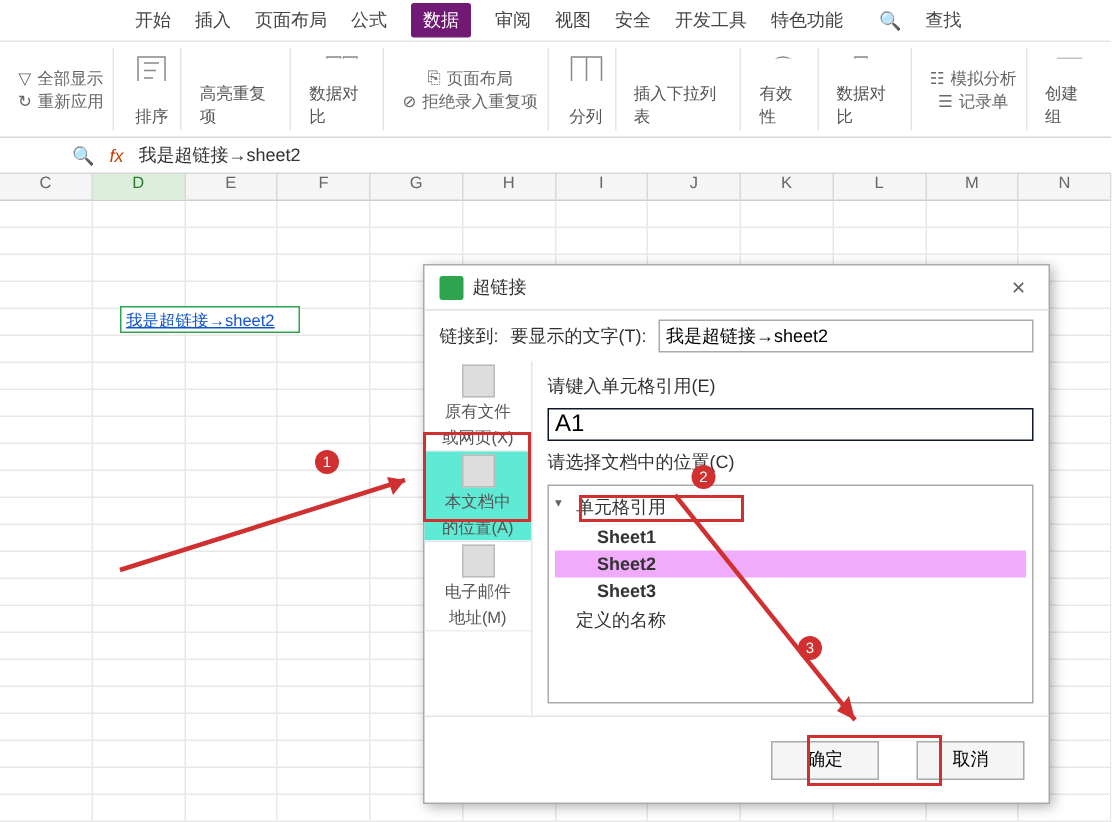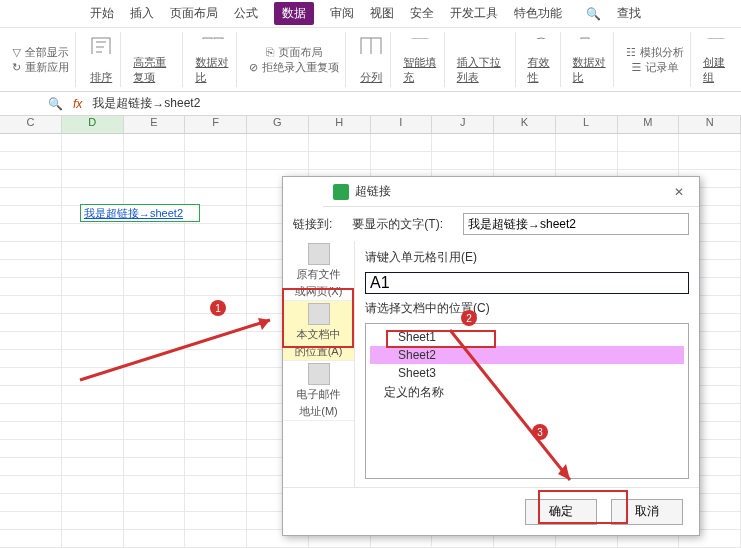--- a/index.html
+++ b/index.html
@@ -9,65 +9,65 @@
   .menubar { height: 28px; display: flex; align-items: center; gap: 16px; padding: 0 24px 0 90px; border-bottom: 1px solid #e5e5e5; }
   .menubar span { color: #444; cursor: default; }
   .menubar .active { background: #701a75; color: #fff; padding: 3px 8px; border-radius: 2px; }
 
   
   .ribbon { height: 64px; display: flex; align-items: stretch; border-bottom: 1px solid #d8d8d8; padding: 4px 6px; gap: 6px; overflow: hidden; }
   .rgroup { display: flex; flex-direction: column; justify-content: center; align-items: center; padding: 2px 6px; border-right: 1px solid #e5e5e5; }
   .rgroup:last-child { border-right: none; }
   .rrow { display: flex; align-items: center; gap: 4px; color: #555; white-space: nowrap; }
   .bigicon { width: 26px; height: 26px; }
-  .rlabel { font-size: 11px; color: #555; margin-top: 16px; text-decoration: underline; }
+  .rlabel { font-size: 11px; color: #555; margin-top: 16px; }
   .small { font-size: 11px; color: #666; }
 
   
   .formulabar { height: 24px; display: flex; align-items: center; border-bottom: 1px solid #d8d8d8; padding: 0 48px; gap: 10px; }
   .fx { font-style: italic; color: #c2410c; }
   .fval { flex: 1; }
 
   
   .colhdr { display: flex; background: #f5f5f5; border-bottom: 1px solid #d0d0d0; height: 18px; }
   .colhdr div { width: 62px; border-right: 1px solid #d8d8d8; text-align: center; font-size: 11px; color: #666; }
   .colhdr .selcol { background: #dcefdc; color: #2a7a2a; }
 
   
   .grid { position: relative; }
   .row { display: flex; height: 18px; }
   .cell { width: 62px; border-right: 1px solid #e8e8e8; border-bottom: 1px solid #e8e8e8; font-size: 11px; }
   .linkcell { position: absolute; left: 80px; top: 70px; width: 120px; height: 18px; border: 1px solid #2ea44f; background: #fff; color: #1155cc; text-decoration: underline; font-size: 11px; padding: 1px 3px; }
 
   
   .dialog { position: absolute; left: 282px; top: 176px; width: 418px; height: 360px; background: #fff; border: 1px solid #aaa; box-shadow: 2px 2px 8px rgba(0,0,0,.3); display: flex; flex-direction: column; }
-  .titlebar { height: 30px; display: flex; align-items: center; padding: 0 10px; border-bottom: 1px solid #e0e0e0; margin-left: 40px; }
+  .titlebar { height: 30px; display: flex; align-items: center; padding: 0 10px; border-bottom: 1px solid #e0e0e0; }
   .titleicon { width: 16px; height: 16px; background: #2ea44f; border-radius: 2px; margin-right: 6px; }
   .closebtn { margin-left: auto; width: 20px; height: 20px; display: flex; align-items: center; justify-content: center; color: #666; }
-  .linkto { height: 34px; display: flex; align-items: center; padding: 0 10px; gap: 20px; }
+  .linkto { height: 34px; display: flex; align-items: center; padding: 0 10px; gap: 8px; }
   .linkto input { flex: 1; height: 22px; border: 1px solid #aaa; padding: 0 4px; font-size: 12px; }
   .tipbtn { height: 22px; border: 1px solid #aaa; background: #f5f5f5; padding: 0 6px; font-size: 11px; }
 
   .dbody { flex: 1; display: flex; }
   .sidecol { width: 72px; border-right: 1px solid #e5e5e5; display: flex; flex-direction: column; }
   .sideitem { height: 60px; display: flex; flex-direction: column; align-items: center; justify-content: center; font-size: 11px; color: #555; gap: 2px; border-bottom: 1px solid #eee; }
-  .sideitem.sel { background: #fef9c3; }
+  .sideitem.sel { background: #5eead4; }
   .sideitem .sicon { width: 22px; height: 22px; background: #ddd; border: 1px solid #bbb; }
 
   .maincol { flex: 1; padding: 8px 10px; display: flex; flex-direction: column; gap: 6px; }
   .maincol label { font-size: 12px; }
   .refinput { height: 22px; border: 1px solid #0f172a; padding: 0 4px; font-size: 16px; }
   .tree { flex: 1; border: 1px solid #aaa; padding: 4px; font-size: 12px; overflow: auto; }
   .tree .node { padding: 2px 0 2px 14px; position: relative; }
   .tree .node::before { content: "▾"; position: absolute; left: 0; top: 2px; font-size: 9px; color: #666; }
-  .tree .leaf { padding: 2px 0 2px 28px; }
+  .tree .leaf { padding: 2px 0 2px 28px; font-weight: bold; }
   .tree .leaf.sel { background: #f0abfc; }
   .tree .noarrow::before { content: ""; }
 
-  .btnrow { height: 48px; display: flex; align-items: center; justify-content: flex-end; gap: 14px; padding: 0 16px; border-top: 1px solid #e5e5e5; }
+  .btnrow { height: 58px; display: flex; align-items: center; justify-content: flex-end; gap: 25px; padding: 0 16px; border-top: 1px solid #e5e5e5; }
   .btn { width: 72px; height: 26px; border: 1px solid #aaa; background: #f5f5f5; font-size: 12px; }
 
   
   .badge { position: absolute; width: 16px; height: 16px; border-radius: 50%; background: #d03030; color: #fff; font-size: 10px; display: flex; align-items: center; justify-content: center; pointer-events: none; }
   .redbox { position: absolute; border: 2px solid #d03030; pointer-events: none; }
   .arrow { position: absolute; pointer-events: none; }
 </style>
 </head>
 <body>
 
@@ -129,27 +129,20 @@
   </div>
   <div class="rgroup">
     <svg class="bigicon">
         <rect x="3" y="4" width="20" height="18" fill="none" stroke="#888"></rect>
         <line x1="13" y1="4" x2="13" y2="22" stroke="#888"></line>
       </svg>
     <div class="rlabel">分列</div>
   </div>
   <div class="rgroup">
     <svg class="bigicon">
-        <rect x="5" y="5" width="16" height="16" fill="none" stroke="#888"></rect>
-        <path d="M9 9l8 8" stroke="#888"></path>
-      </svg>
-    <div class="rlabel">智能填充</div>
-  </div>
-  <div class="rgroup">
-    <svg class="bigicon">
         <rect x="4" y="6" width="18" height="12" fill="none" stroke="#888"></rect>
         <path d="M18 10l-3 4-3-4" fill="#888"></path>
       </svg>
     <div class="rlabel">插入下拉列表</div>
   </div>
   <div class="rgroup">
     <svg class="bigicon">
         <circle cx="13" cy="13" r="9" fill="none" stroke="#888"></circle>
         <path d="M9 13l3 3 5-6" stroke="#2ea44f" fill="none"></path>
       </svg>
@@ -554,20 +547,21 @@
         <span class="sicon"></span>
         <span>电子邮件</span>
         <span>地址(M)</span>
       </div>
     </div>
     <div class="maincol">
       <label>请键入单元格引用(E)</label>
       <input class="refinput" value="A1" style="">
       <label>请选择文档中的位置(C)</label>
       <div class="tree">
+        <div class="node">单元格引用</div>
         <div class="leaf">Sheet1</div>
         <div class="leaf sel">Sheet2</div>
         <div class="leaf">Sheet3</div>
         <div class="node noarrow" style="padding-left:14px">定义的名称</div>
       </div>
     </div>
   </div>
   <div class="btnrow">
     <button class="btn">确定</button>
     <button class="btn">取消</button>

